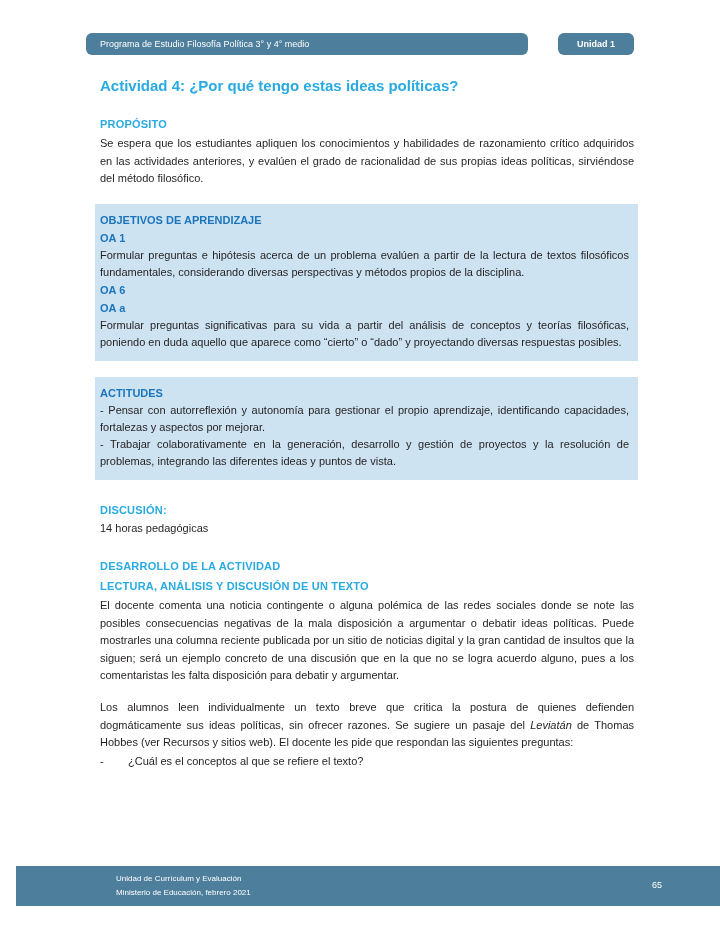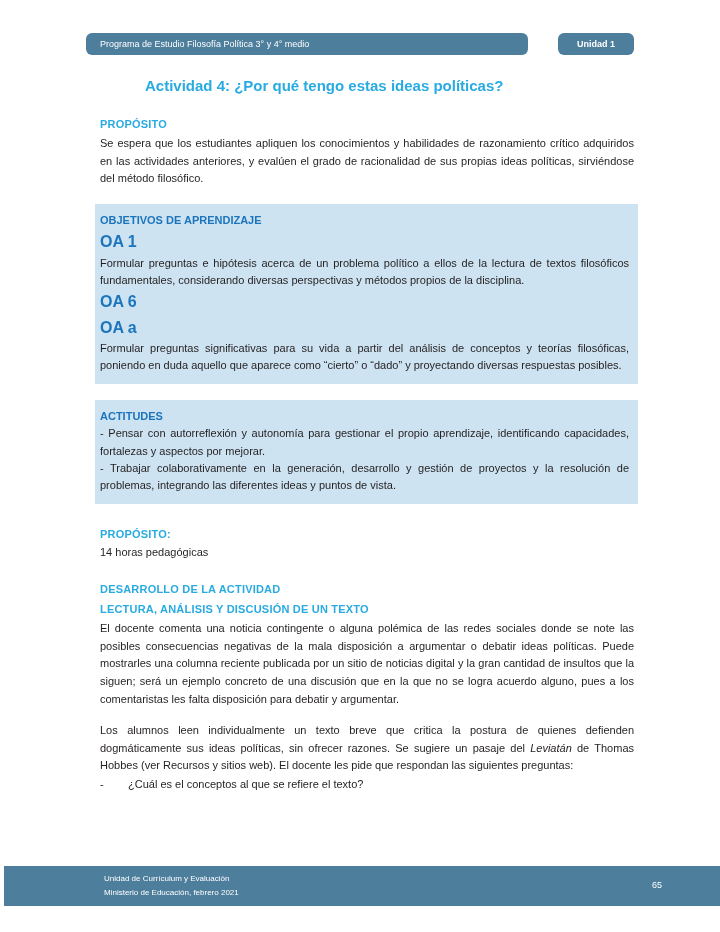--- a/index.html
+++ b/index.html
@@ -16,37 +16,37 @@
     background:#fff;color:var(--text,#231f20);
     font-family:"Liberation Sans", sans-serif;
   }
   
   .header-row{padding:33px 86px 0 86px;display:flex;justify-content:space-between;align-items:flex-start;}
   .pill{background:var(--teal,#4d7e9c);color:#fff;border-radius:6px;height:22px;display:flex;align-items:center;font-size:9px;}
   .program-pill{width:442px;padding:0 14px;}
   .unit-pill{width:76px;justify-content:center;font-weight:bold;}
   
   .content{padding:0 86px 0 100px;}
-  .activity-title{margin-top:22px;font-size:15px;font-weight:bold;color:var(--blue,#29abe2);margin-left:45px;}
+  .activity-title{margin-top:22px;font-size:15px;font-weight:bold;color:var(--blue,#29abe2);}
   .section-heading{margin-top:24px;font-size:11px;font-weight:bold;color:var(--blue,#29abe2);letter-spacing:.2px;}
   .section-heading.tight{margin-top:22px;}
   .body-par{margin-top:5px;font-size:11px;line-height:1.6;text-align:justify;}
   .body-par.gap{margin-top:14px;}
   .plain-line{margin-top:4px;font-size:11px;line-height:1.6;}
   
   .infobox{background:var(--boxbg,#cde3f1);margin:16px -4px 0 -5px;padding:8px 9px 10px 5px;}
   .infobox .box-heading{color:var(--deepblue,#1c75bc);font-size:11px;font-weight:bold;line-height:1.55;}
-  .infobox .oa-code{color:var(--deepblue,#1c75bc);font-size:16px;font-weight:bold;line-height:1.55;margin-top:1px;}
+  .infobox .oa-code{color:var(--deepblue,#1c75bc);font-size:11px;font-weight:bold;line-height:1.55;margin-top:1px;}
   .infobox p{font-size:11px;line-height:1.55;text-align:justify;}
   
   .bullet-line{margin-top:1px;font-size:11px;line-height:1.6;display:flex;}
   .bullet-line .dash{width:28px;flex:0 0 28px;}
   
   .footer{
-    position:absolute;left:4px;right:0;bottom:26px;height:40px;
+    position:absolute;left:16px;right:0;bottom:26px;height:40px;
     background:var(--teal,#4d7e9c);color:#fff;
     display:flex;align-items:center;justify-content:space-between;
     padding:0 58px 0 100px;font-size:8px;line-height:1.7;
   }
   .footer .page-number{font-size:9px;}
   em{font-style:italic;}
 </style>
 </head>
 <body>
 
@@ -64,33 +64,33 @@
   <div class="content">
 
     <h1 class="activity-title">Actividad 4: ¿Por qué tengo estas ideas políticas?</h1>
 
     <h2 class="section-heading">PROPÓSITO</h2>
     <p class="body-par">Se espera que los estudiantes apliquen los conocimientos y habilidades de razonamiento crítico adquiridos en las actividades anteriores, y evalúen el grado de racionalidad de sus propias ideas políticas, sirviéndose del método filosófico.</p>
 
     <div class="infobox">
       <div class="box-heading">OBJETIVOS DE APRENDIZAJE</div>
       <div class="oa-code">OA 1</div>
-      <p>Formular preguntas e hipótesis acerca de un problema político a ellos de la lectura de textos filosóficos fundamentales, considerando diversas perspectivas y métodos propios de la disciplina.</p>
+      <p>Formular preguntas e hipótesis acerca de un problema evalúen a partir de la lectura de textos filosóficos fundamentales, considerando diversas perspectivas y métodos propios de la disciplina.</p>
       <div class="oa-code">OA 6</div>
       <div class="oa-code">OA a</div>
       <p>Formular preguntas significativas para su vida a partir del análisis de conceptos y teorías filosóficas, poniendo en duda aquello que aparece como “cierto” o “dado” y proyectando diversas respuestas posibles.</p>
     </div>
 
     <div class="infobox">
       <div class="box-heading">ACTITUDES</div>
       <p>- Pensar con autorreflexión y autonomía para gestionar el propio aprendizaje, identificando capacidades, fortalezas y aspectos por mejorar.</p>
       <p>- Trabajar colaborativamente en la generación, desarrollo y gestión de proyectos y la resolución de problemas, integrando las diferentes ideas y puntos de vista.</p>
     </div>
 
-    <h2 class="section-heading">PROPÓSITO:</h2>
+    <h2 class="section-heading">DISCUSIÓN:</h2>
     <p class="plain-line">14 horas pedagógicas</p>
 
     <h2 class="section-heading tight">DESARROLLO DE LA ACTIVIDAD</h2>
 
     <h2 class="section-heading" style="margin-top:8px;">LECTURA, ANÁLISIS Y DISCUSIÓN DE UN TEXTO</h2>
     <p class="body-par">El docente comenta una noticia contingente o alguna polémica de las redes sociales donde se note las posibles consecuencias negativas de la mala disposición a argumentar o debatir ideas políticas. Puede mostrarles una columna reciente publicada por un sitio de noticias digital y la gran cantidad de insultos que la siguen; será un ejemplo concreto de una discusión que en la que no se logra acuerdo alguno, pues a los comentaristas les falta disposición para debatir y argumentar.</p>
     <p class="body-par gap"><span>Los alumnos leen individualmente un texto breve que critica la postura de quienes defienden dogmáticamente sus ideas políticas, sin ofrecer razones. Se sugiere un pasaje del </span><em>Leviatán</em><span> de Thomas Hobbes (ver Recursos y sitios web). El docente les pide que respondan las siguientes preguntas:</span></p>
     <div class="bullet-line">
       <span class="dash">-</span>
       <span>¿Cuál es el conceptos al que se refiere el texto?</span>

